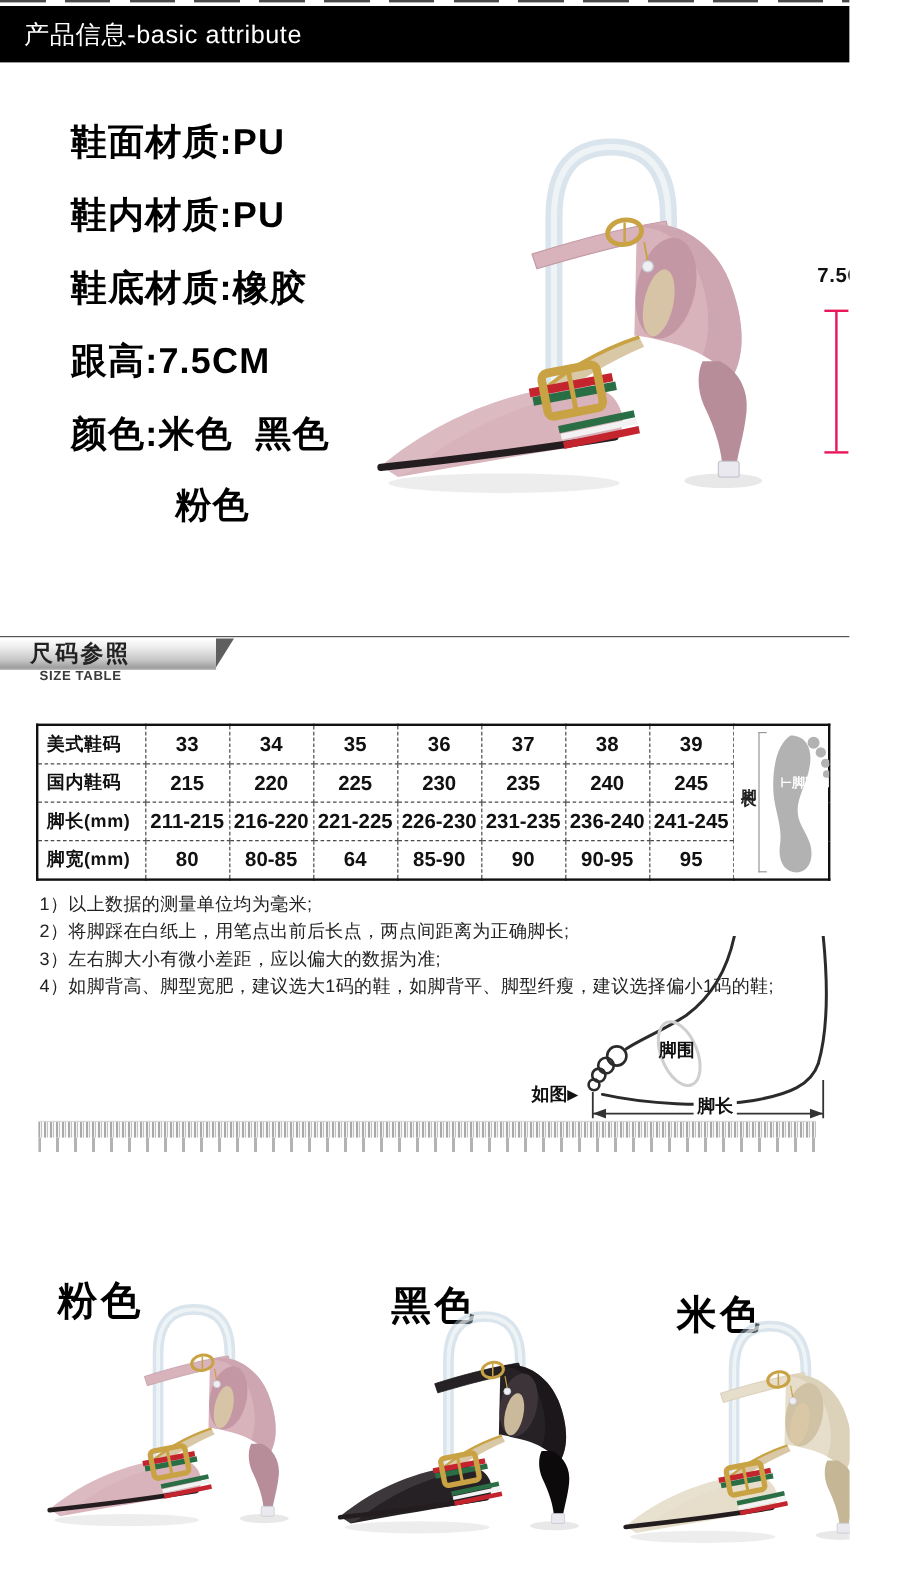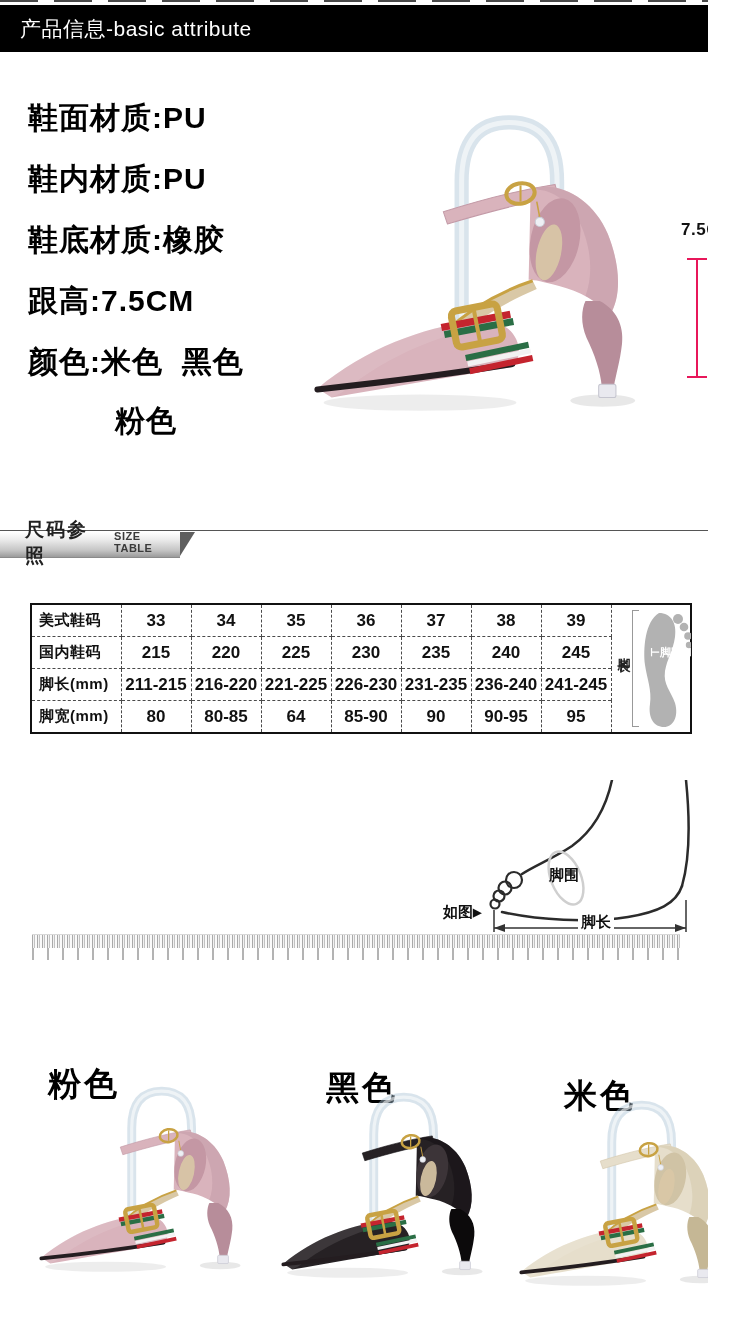--- a/index.html
+++ b/index.html
@@ -11,34 +11,34 @@
     background:repeating-linear-gradient(90deg,#4a4a4a 0 38px,transparent 38px 54px);}
 
   
   .banner{position:absolute;top:5px;left:0;right:0;height:47px;background:#000;
     display:flex;align-items:center;padding-left:20px;box-sizing:border-box;}
   .banner .t{color:#fff;font-size:21px;letter-spacing:0.5px;}
 
   
   .attrs{position:absolute;left:28px;top:88px;display:flex;flex-direction:column;}
   .attr-line{height:61px;display:flex;align-items:center;font-size:30px;font-weight:600;
-    letter-spacing:1px;white-space:pre;color:#000;}
+    letter-spacing:1px;white-space:pre;color:#000;margin-left:31px;}
   .attr-line.indent{padding-left:87px;height:56px;}
 
   
   .heel-label{position:absolute;left:681px;top:220px;font-size:17px;font-weight:600;letter-spacing:0.5px;}
   .heel-line{position:absolute;left:687px;top:258px;width:20px;height:116px;
     border-top:2px solid var(--measure);border-bottom:2px solid var(--measure);}
   .heel-line::before{content:"";position:absolute;left:9px;top:0;bottom:0;width:2px;background:var(--measure);}
 
   
   .divider{position:absolute;left:0;right:0;top:530px;height:1px;background:#555;}
   .size-bar{position:absolute;left:0;top:532px;width:180px;height:26px;box-sizing:border-box;
     background:linear-gradient(180deg,#ffffff 0%,#ececec 30%,#c6c6c6 72%,#9b9b9b 100%);
-    border-bottom:1px solid #8a8a8a;display:flex;align-items:center;padding:0 0 3px 25px;}
+    border-bottom:1px solid #8a8a8a;display:flex;align-items:flex-start;padding:0 0 3px 25px;flex-direction:column;}
   .size-bar .cn{font-size:19px;font-weight:700;color:#222;letter-spacing:2px;}
   .size-bar .en{font-size:11px;font-weight:700;color:#3a3a3a;margin-left:8px;letter-spacing:0.5px;padding-bottom:2px;}
   .size-bar-arrow{position:absolute;left:180px;top:532px;width:0;height:0;
     border-top:24px solid #5f5f5f;border-right:15px solid transparent;}
 
   
   table.size-table{position:absolute;left:30px;top:603px;width:660px;border-collapse:collapse;
     table-layout:fixed;border:2px solid #111;}
   table.size-table td{border:1px dashed #4a4a4a;height:31px;text-align:center;
     font-size:17px;font-weight:600;color:#111;padding:0;}
@@ -226,20 +226,26 @@
       <td>80-85</td>
       <td>64</td>
       <td>85-90</td>
       <td>90</td>
       <td>90-95</td>
       <td>95</td>
     </tr>
   </tbody>
     </table>
 
+  <div class="notes">
+    <div class="note-line">1）以上数据的测量单位均为毫米;</div>
+    <div class="note-line">2）将脚踩在白纸上，用笔点出前后长点，两点间距离为正确脚长;</div>
+    <div class="note-line">3）左右脚大小有微小差距，应以偏大的数据为准;</div>
+    <div class="note-line">4）如脚背高、脚型宽肥，建议选大1码的鞋，如脚背平、脚型纤瘦，建议选择偏小1码的鞋;</div>
+  </div>
 
   <svg class="sketch" width="224" height="152" viewBox="0 0 224 152">
     <path d="M134,0 C128,28 116,50 94,66 C76,78 56,86 44,94" fill="none" stroke="#2b2b2b" stroke-width="2.5" stroke-linecap="round"></path>
     <circle cx="36" cy="100" r="8" fill="none" stroke="#2b2b2b" stroke-width="2.2"></circle>
     <circle cx="27" cy="108" r="6.5" fill="none" stroke="#2b2b2b" stroke-width="2.2"></circle>
     <circle cx="21" cy="116" r="5.5" fill="none" stroke="#2b2b2b" stroke-width="2.2"></circle>
     <circle cx="17" cy="124" r="4.5" fill="none" stroke="#2b2b2b" stroke-width="2.2"></circle>
     <path d="M24,132 C60,140 110,143 150,137 C180,132 198,124 204,106" fill="none" stroke="#2b2b2b" stroke-width="2.5" stroke-linecap="round"></path>
     <path d="M204,106 C212,78 212,40 208,0" fill="none" stroke="#2b2b2b" stroke-width="2.5" stroke-linecap="round"></path>
     <ellipse cx="88" cy="98" rx="15" ry="28" transform="rotate(-22 88 98)" fill="none" stroke="#cfcfcf" stroke-width="2.5"></ellipse>

